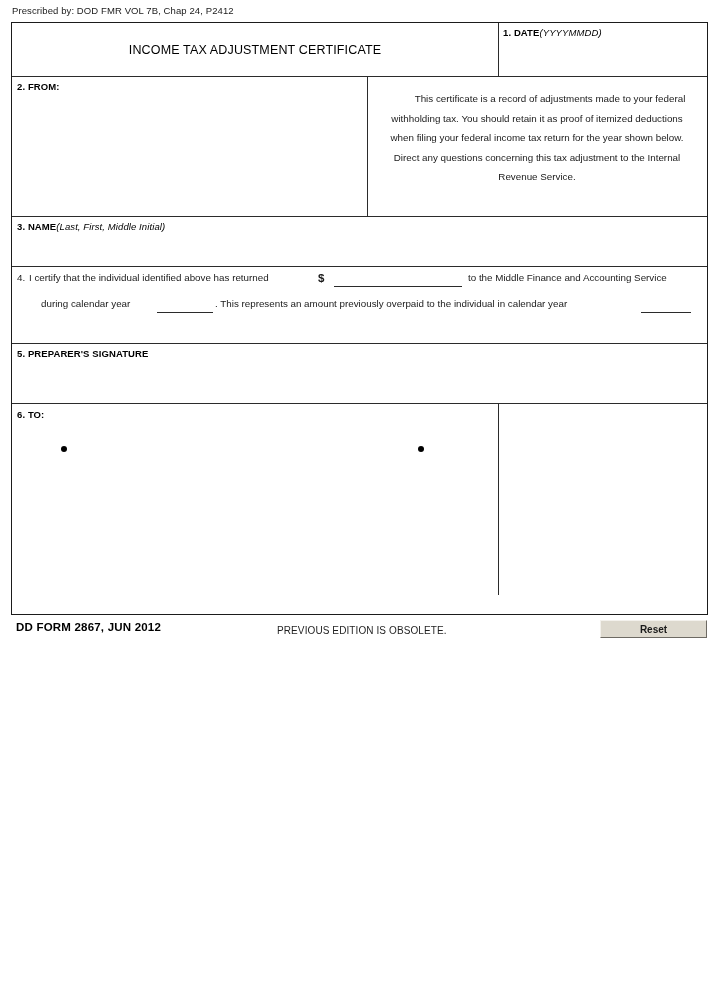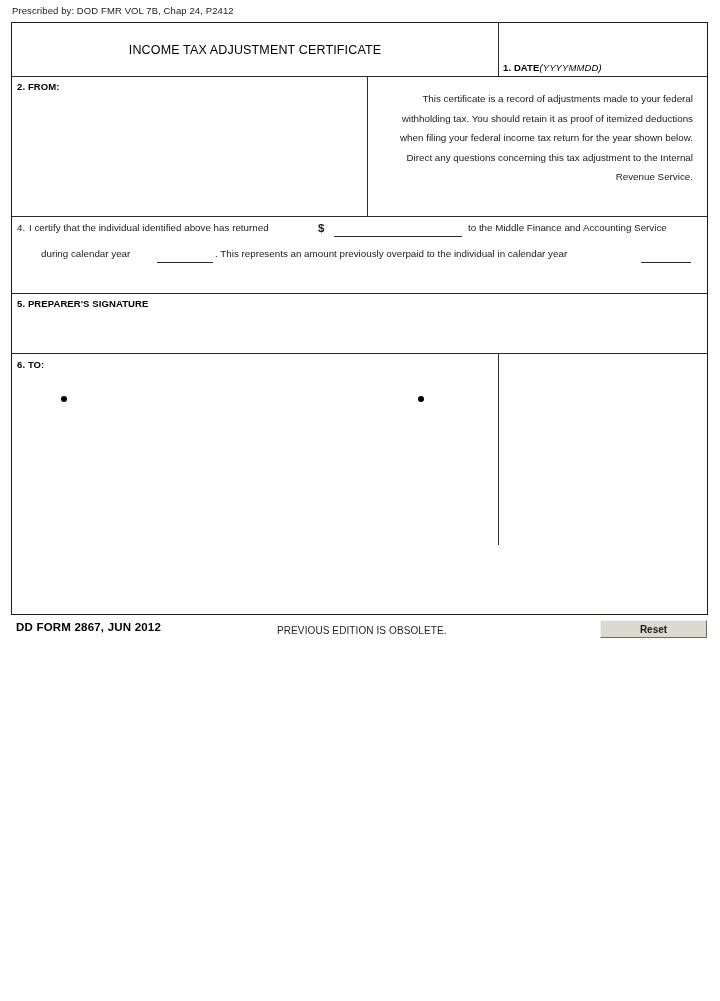--- a/index.html
+++ b/index.html
@@ -76,21 +76,21 @@
   }
   .form-title {
     font-size: 12.5px;
     font-weight: normal;
     letter-spacing: 0.15px;
     text-align: center;
   }
   .date-cell {
     position: absolute;
     left: 486px; top: 0;
-    right: 12px; height: 100%; margin-top: 35px;
+    right: 12px; height: 100%;
   }
   .date-cell .fieldlabel {
     position: absolute;
     left: 5px;
     top: 4px;
   }
 
   
   .row-from { height: 140px; }
   .from-cell {
@@ -108,21 +108,21 @@
     left: 355px; top: 0;
     right: 0; height: 100%;
     padding: 12px 14px 0 14px;
     box-sizing: border-box;
   }
   .notice-text {
     font-size: 9.8px;
     line-height: 19.5px;
     text-indent: 26px;
     color: #1a1a1a;
-    text-align: right;
+    text-align: center;
   }
 
   
   .row-name { height: 50px; }
   .row-name .fieldlabel {
     position: absolute;
     left: 5px;
     top: 4px;
   }
 
@@ -244,20 +244,25 @@
       <div class="fieldlabel">
         <span>2. </span><span>FROM:</span>
       </div>
     </div>
     <div class="vline" style="left:355px;"></div>
     <div class="notice-cell">
       <div class="notice-text">This certificate is a record of adjustments made to your federal withholding tax.  You should retain it as proof of itemized deductions when filing your federal income tax return for the year shown below.  Direct any questions concerning this tax adjustment to the Internal Revenue Service.</div>
     </div>
   </div>
 
+  <div class="row row-name rule-bottom">
+    <div class="fieldlabel">
+      <span>3. </span><span>NAME</span><span class="ital">(Last, First, Middle Initial)</span>
+    </div>
+  </div>
 
   <div class="row row-certify rule-bottom">
 
     <div class="certify-line">
       <span class="seg" style="left:5px;">4. </span>
       <span class="seg" style="left:17px;">I certify that the individual identified above has returned</span>
       <span class="seg dollar" style="left:306px;">$</span>
       <span class="blank" style="left:322px; top:1px; width:128px;"></span>
       <span class="seg" style="left:456px;">to the Middle Finance and Accounting Service</span>
     </div>

